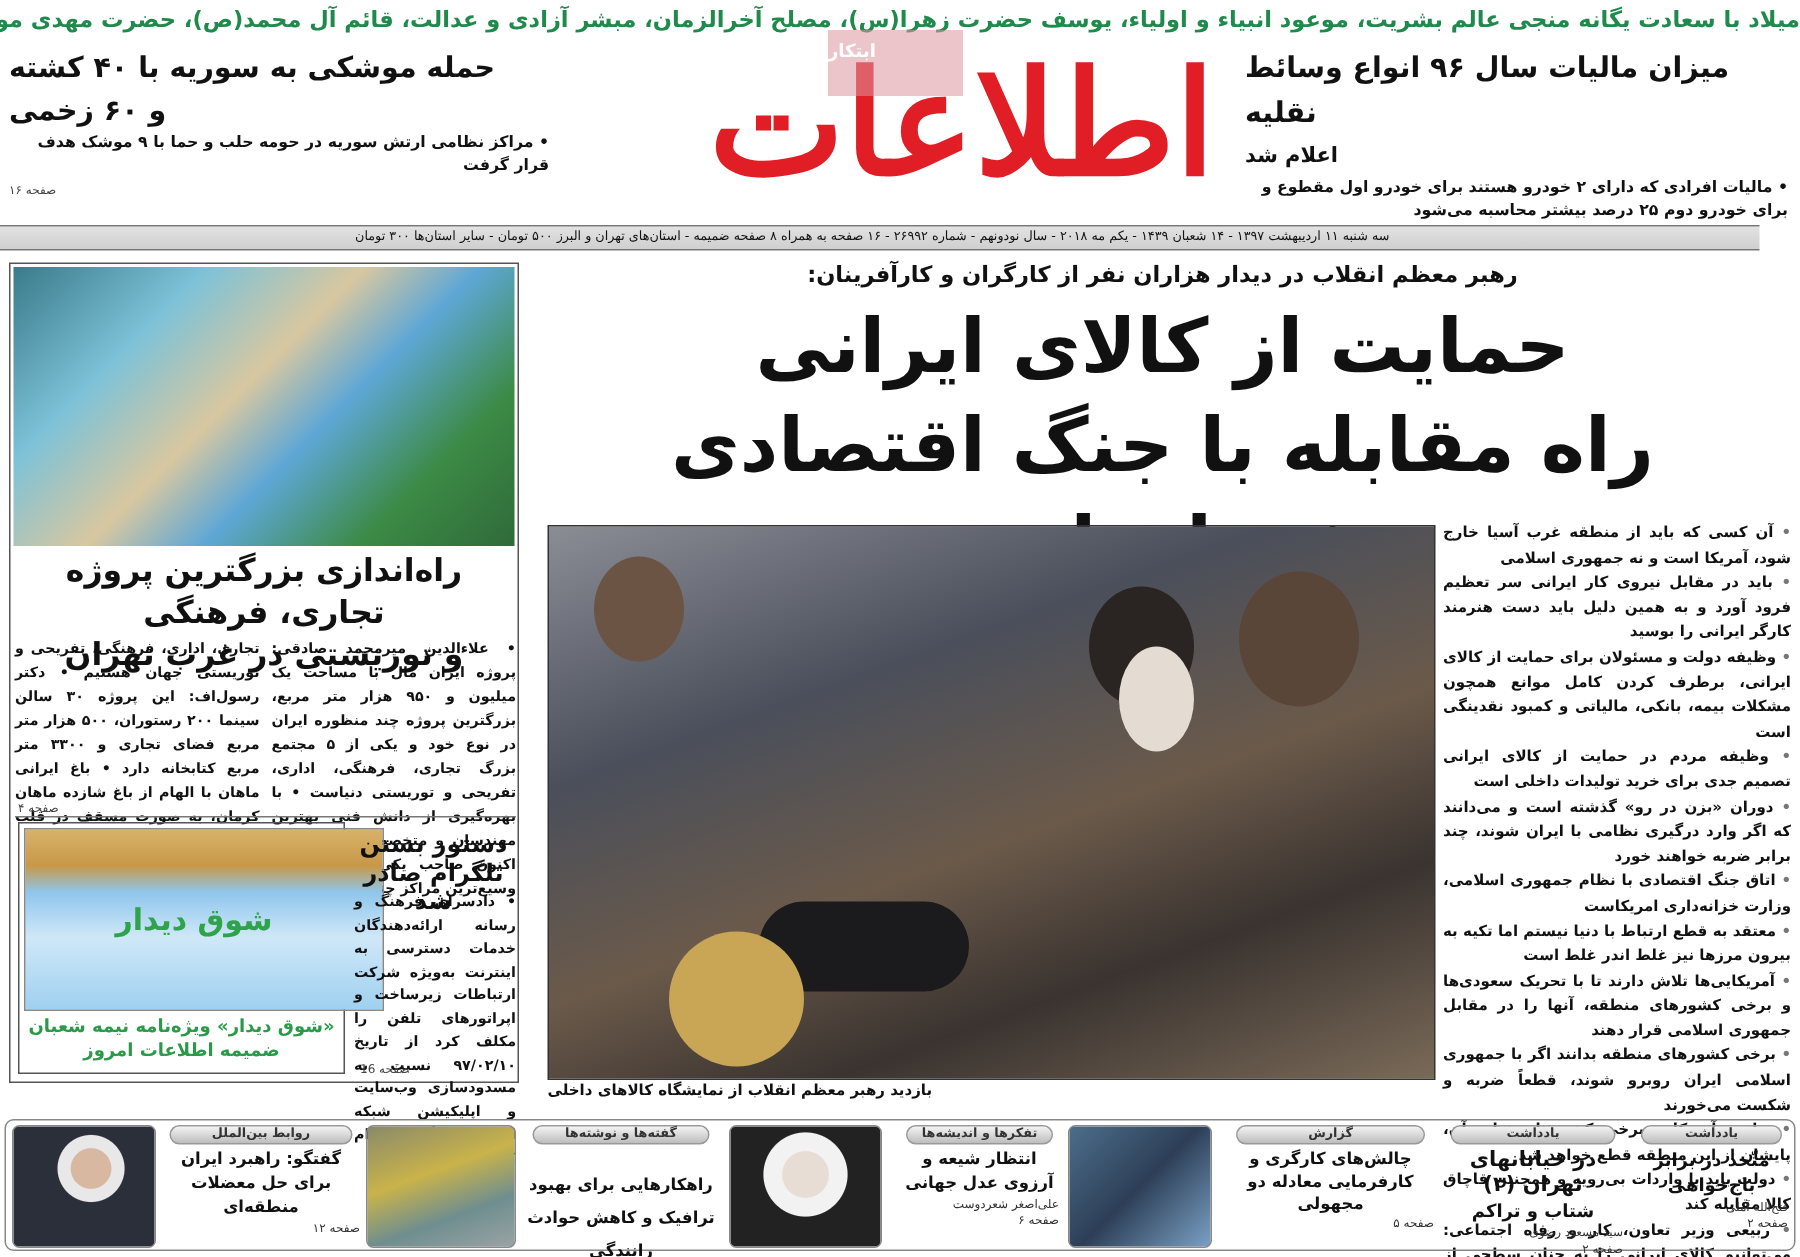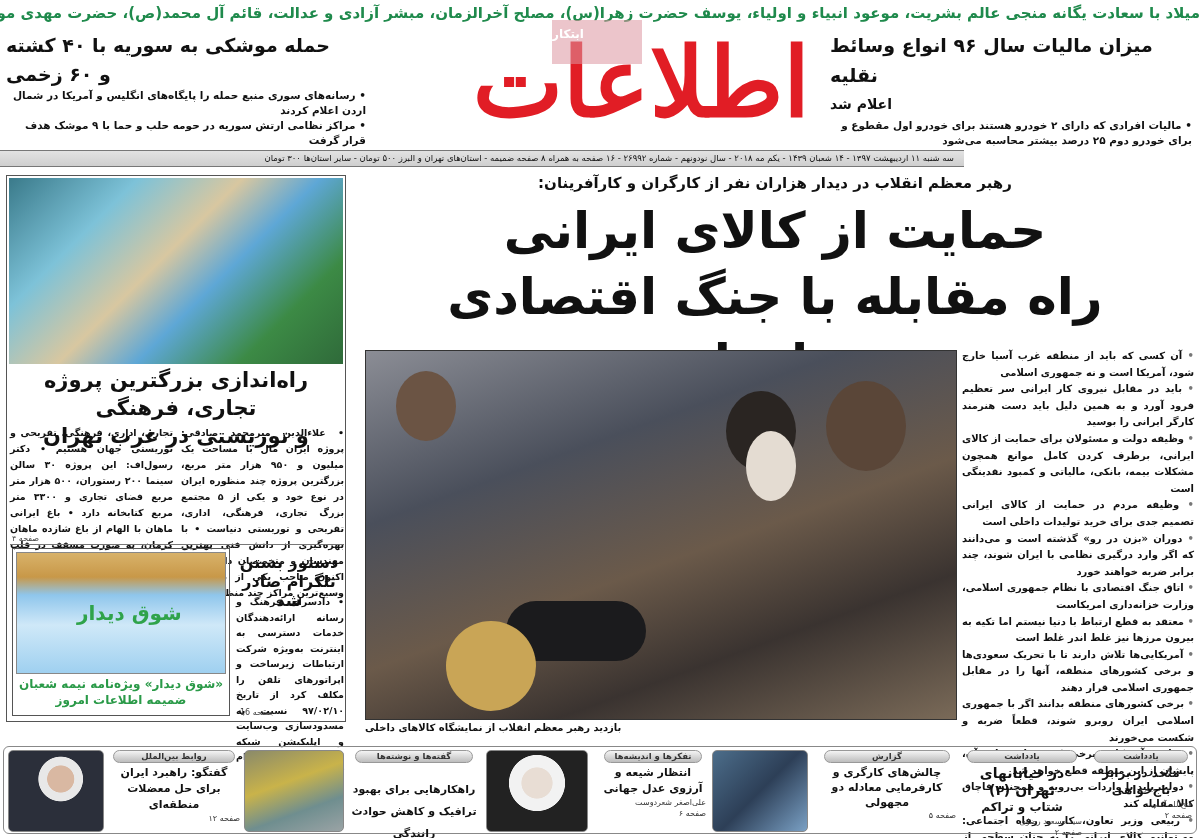--- a/index.html
+++ b/index.html
@@ -17,22 +17,22 @@
   .masthead .logo { position: absolute; top: 8px; left: 0; width: 410px; text-align: right;
     font-family: "DejaVu Serif", serif; font-weight: bold; font-size: 96px; line-height: 110px; color: #e11d25; letter-spacing: -2px; }
   .stamp { position: absolute; top: 0; left: 152px; width: 90px; height: 44px; background: rgba(220,150,160,0.55);
     color: #fff; font-size: 12px; font-weight: bold; text-align: left; line-height: 28px; }
 
   .side-head { font-weight: bold; color: #111; text-align: left; }
   .side-sub { font-size: 10.5px; font-weight: bold; line-height: 15px; text-align: right; }
   .page-ref { font-size: 8px; color: #444; }
 
   
-  .date-bar { top: 150px; left: 0; width: 964px; height: 17px; background: linear-gradient(#e2e2e2,#cfcfcf);
-    border-top: 1px solid #777; border-bottom: 1px solid #777; font-size: 8.5px; line-height: 15px; padding-right: 10px; white-space: nowrap; overflow: hidden; }
+  .date-bar { top: 150px; left: 0; width: 1173px; height: 17px; background: linear-gradient(#e2e2e2,#cfcfcf);
+    border-top: 1px solid #777; border-bottom: 1px solid #777; font-size: 8.5px; line-height: 15px; padding-right: 10px; white-space: nowrap; overflow: hidden; text-align: center; }
 
   
   .kicker { top: 174px; left: 360px; width: 830px; text-align: center; font-size: 15px; font-weight: bold; }
   .headline { top: 198px; left: 360px; width: 830px; text-align: center; font-weight: bold; font-size: 50px; line-height: 66px; letter-spacing: -1px; }
 
   .main-photo { top: 350px; left: 365px; width: 592px; height: 370px; border: 1px solid #333;
     background: linear-gradient(160deg,#8b8d95 0%,#4a4f5b 30%,#6b5a4a 55%,#3a3330 75%,#7a6a58 100%); overflow: hidden; }
   .main-photo .ph { position:absolute; border-radius: 50%; }
   .caption { top: 722px; left: 365px; width: 592px; text-align: left; direction: rtl; font-size: 10px; font-weight: bold; }
   .caption span { float: left; }
@@ -43,21 +43,21 @@
 
   
   .left-box { top: 175px; left: 6px; width: 340px; border: 1px solid #555; height: 547px; }
   .left-photo { top: 178px; left: 9px; width: 334px; height: 186px;
     background: linear-gradient(135deg,#3a7a8a 0%,#7dc2d8 25%,#d8c7a0 45%,#5ea7d6 60%,#3c8a45 80%,#2f6a3a 100%); }
   .left-head { top: 366px; left: 9px; width: 334px; text-align: center; font-weight: bold; font-size: 21px; line-height: 28px; }
   .left-cols { top: 425px; left: 10px; width: 334px; display: flex; gap: 8px; font-size: 9.5px; line-height: 16px; font-weight: bold; }
   .left-cols div { flex: 1; text-align: justify; }
 
   .supp-box { top: 548px; left: 12px; width: 218px; height: 168px; border: 1px solid #555; }
-  .supp-img { top: 552px; left: 16px; width: 210px; height: 122px; border: 1px solid #888;
+  .supp-img { top: 552px; left: 16px; width: 240px; height: 122px; border: 1px solid #888;
     background: linear-gradient(#d8b26a 0%,#c89848 20%,#8fc6ec 35%,#cfe8f8 60%,#9fd0f0 100%); }
   .supp-img .t { position:absolute; top: 48px; left: 60px; font-size: 20px; color: #2fa34a; font-weight: bold; }
   .supp-caption { top: 676px; left: 14px; width: 214px; text-align: center; color: #2a9a48; font-weight: bold; font-size: 12px; line-height: 16px; }
   .tel-head { top: 553px; left: 234px; width: 110px; text-align: center; font-weight: bold; font-size: 16px; line-height: 19px; }
   .tel-body { top: 594px; left: 236px; width: 108px; font-size: 9.5px; line-height: 15.5px; font-weight: bold; text-align: justify; }
 
   
   .bottom-strip { top: 746px; left: 3px; width: 1194px; height: 88px; border: 1px solid #888; border-radius: 6px; }
   .bitem { position: absolute; top: 750px; height: 82px; }
   .btag { display: block; margin: 0 auto 2px; width: 92%; height: 13px; border-radius: 7px; background: linear-gradient(#f4f4f4,#bdbdbd);
@@ -79,21 +79,20 @@
 <div class="abs" style="top:30px; left:830px; width:362px;">
   <div class="side-head" style="font-size:19px; line-height:30px;">میزان مالیات سال ۹۶ انواع وسائط نقلیه</div>
   <div class="side-head" style="font-size:14px; line-height:28px;">اعلام شد</div>
   <div class="side-sub">• مالیات افرادی که دارای ۲ خودرو هستند برای خودرو اول مقطوع و برای خودرو دوم ۲۵ درصد بیشتر محاسبه می‌شود</div>
   <div class="page-ref" style="text-align:left; margin-top:4px; margin-left:80px;">صفحه ۴</div>
 </div>
 
 <div class="abs" style="top:30px; left:6px; width:360px;">
   <div class="side-head" style="font-size:19px; line-height:30px;">حمله موشکی به سوریه با ۴۰ کشته</div>
   <div class="side-head" style="font-size:19px; line-height:28px;">و ۶۰ زخمی</div>
-  <div class="side-sub">• رسانه‌های سوری منبع حمله را پایگاه‌های انگلیس و آمریکا در شمال اردن اعلام کردند</div>
   <div class="side-sub">• مراکز نظامی ارتش سوریه در حومه حلب و حما با ۹ موشک هدف قرار گرفت</div>
   <div class="page-ref" style="text-align:left; margin-top:4px;">صفحه ۱۶</div>
 </div>
 
 <div class="abs date-bar">سه شنبه ۱۱ اردیبهشت ۱۳۹۷ - ۱۴ شعبان ۱۴۳۹ - یکم مه ۲۰۱۸ - سال نودونهم - شماره ۲۶۹۹۲ - ۱۶ صفحه به همراه ۸ صفحه ضمیمه - استان‌های تهران و البرز ۵۰۰ تومان - سایر استان‌ها ۳۰۰ تومان</div>
 
 <div class="abs kicker">رهبر معظم انقلاب در دیدار هزاران نفر از کارگران و کارآفرینان:</div>
 <div class="abs headline">
   <div>حمایت از کالای ایرانی</div>
   <div>راه مقابله با جنگ اقتصادی دشمنان است</div>

